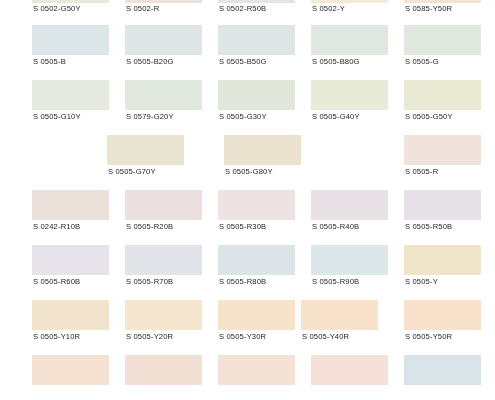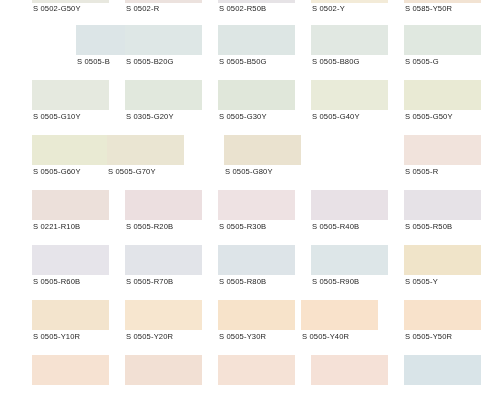--- a/index.html
+++ b/index.html
@@ -78,21 +78,21 @@
       <div class="cell" style="left: 311px;">
         <div class="swatch" title="S 0502-Y" style="background: rgb(243, 235, 216);"></div>
         <div class="label">S 0502-Y</div>
       </div>
       <div class="cell" style="left: 404px;">
         <div class="swatch" title="S 0502-Y50R" style="background: rgb(242, 227, 211);"></div>
         <div class="label">S 0585-Y50R</div>
       </div>
     </div>
     <div class="row" style="top: 25px;">
-      <div class="cell" style="left: 32px; margin-left: 44px;">
+      <div class="cell" style="left: 32px;">
         <div class="swatch" title="S 0505-B" style="background: rgb(220, 229, 231);"></div>
         <div class="label">S 0505-B</div>
       </div>
       <div class="cell" style="left: 125px;">
         <div class="swatch" title="S  0505-B20G" style="background: rgb(222, 231, 230);"></div>
         <div class="label">S  0505-B20G</div>
       </div>
       <div class="cell" style="left: 218px;">
         <div class="swatch" title="S  0505-B50G" style="background: rgb(221, 230, 228);"></div>
         <div class="label">S  0505-B50G</div>
@@ -106,57 +106,53 @@
         <div class="label">S 0505-G</div>
       </div>
     </div>
     <div class="row" style="top: 80px;">
       <div class="cell" style="left: 32px; text-align: right;">
         <div class="swatch" title="S  0505-G10Y" style="background: rgb(229, 233, 223);"></div>
         <div class="label">S  0505-G10Y</div>
       </div>
       <div class="cell" style="left: 125px;">
         <div class="swatch" title="S  0505-G20Y" style="background: rgb(225, 232, 221);"></div>
-        <div class="label">S  0305-G20Y</div>
+        <div class="label">S  0579-G20Y</div>
       </div>
       <div class="cell" style="left: 218px;">
         <div class="swatch" title="S  0505-G30Y" style="background: rgb(224, 231, 218);"></div>
         <div class="label">S  0505-G30Y</div>
       </div>
       <div class="cell" style="left: 311px;">
         <div class="swatch" title="S  0505-G40Y" style="background: rgb(233, 235, 217);"></div>
         <div class="label">S  0505-G40Y</div>
       </div>
       <div class="cell" style="left: 404px;">
         <div class="swatch" title="S  0505-G50Y" style="background: rgb(233, 234, 212);"></div>
         <div class="label">S  0505-G50Y</div>
       </div>
     </div>
     <div class="row" style="top: 135px;">
-      <div class="cell" style="left: 32px;">
-        <div class="swatch" title="S  0505-G60Y" style="background: rgb(233, 234, 211);"></div>
-        <div class="label">S  0505-G60Y</div>
-      </div>
       <div class="cell" style="left: 107px;">
         <div class="swatch" title="S  0505-G70Y" style="background: rgb(234, 229, 210);"></div>
         <div class="label">S  0505-G70Y</div>
       </div>
       <div class="cell" style="left: 224px;">
         <div class="swatch" title="S  0505-G80Y" style="background: rgb(234, 226, 207);"></div>
         <div class="label">S  0505-G80Y</div>
       </div>
       <div class="cell" style="left: 404px;">
         <div class="swatch" title="S 0505-R" style="background: rgb(241, 227, 220);"></div>
         <div class="label">S 0505-R</div>
       </div>
     </div>
     <div class="row" style="top: 190px;">
       <div class="cell" style="left: 32px;">
         <div class="swatch" title="S  0505-R10B" style="background: rgb(236, 224, 218);"></div>
-        <div class="label">S  0221-R10B</div>
+        <div class="label">S  0242-R10B</div>
       </div>
       <div class="cell" style="left: 125px;">
         <div class="swatch" title="S  0505-R20B" style="background: rgb(236, 223, 224);"></div>
         <div class="label">S  0505-R20B</div>
       </div>
       <div class="cell" style="left: 218px;">
         <div class="swatch" title="S 0505-R30B" style="background: rgb(238, 226, 227);"></div>
         <div class="label">S 0505-R30B</div>
       </div>
       <div class="cell" style="left: 311px;">

